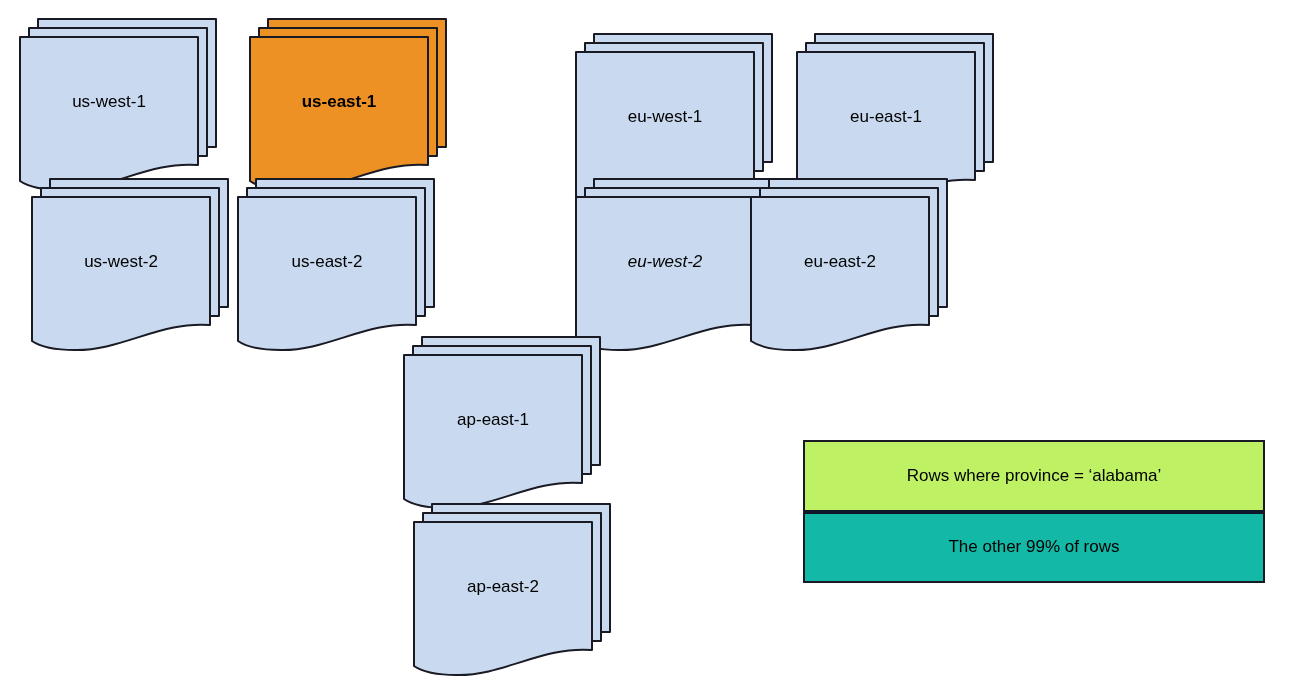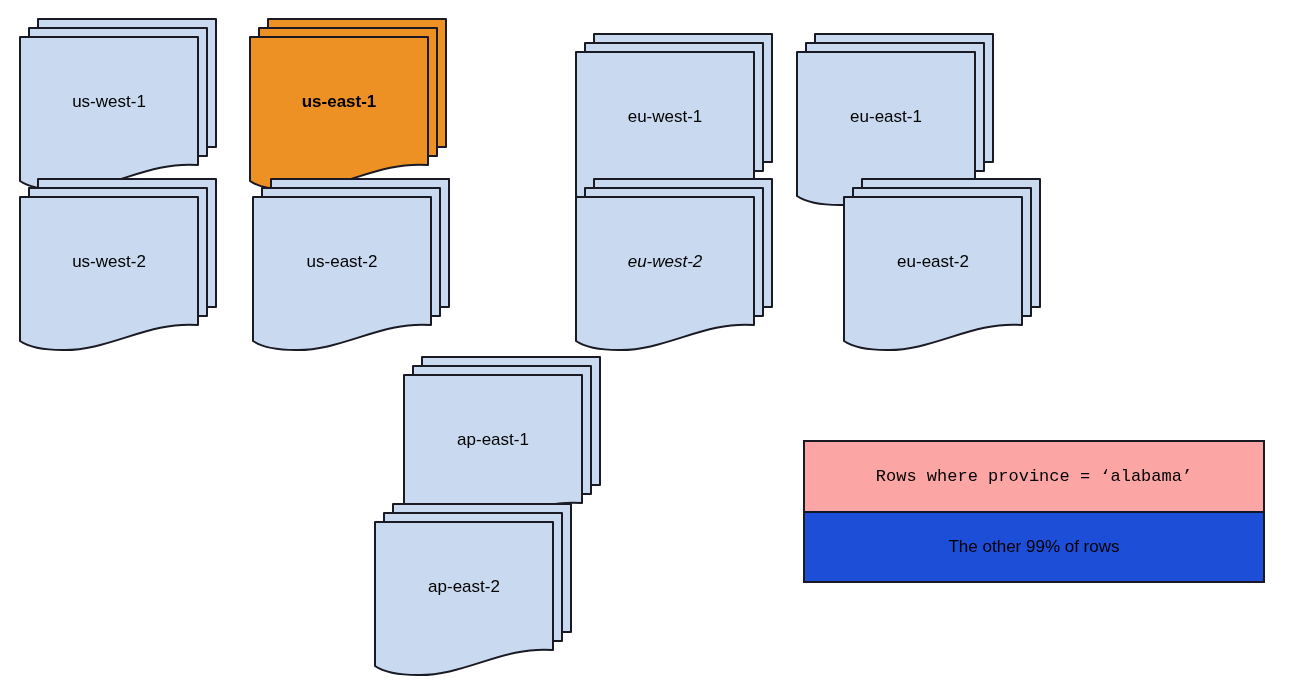--- a/index.html
+++ b/index.html
@@ -53,26 +53,25 @@
   .legend-row {
     flex: 1 1 0;
     display: flex;
     align-items: center;
     justify-content: center;
     font-size: 17px;
     color: #000000;
     box-sizing: border-box;
   }
   .legend-row.blue {
-    background: #fca5a5;
-    border-bottom: 2px solid #0f172a;
-    font-family: Liberation Mono, monospace;
+    background: #bef264;
+    border-bottom: 4px solid #0f172a;
   }
   .legend-row.orange {
-    background: #1d4ed8;
+    background: #14b8a6;
   }
 </style>
 </head>
 <body>
 
 <div id="canvas">
 
   <div id="stacks-layer">
       <div class="doc-stack" style="left: 18px; top: 17px;">
         <svg width="202" height="174" viewBox="-2 -2 202 174">
@@ -99,61 +98,61 @@
         </svg>
       </div>
       <div class="doc-stack" style="left: 795px; top: 32px;">
         <svg width="202" height="174" viewBox="-2 -2 202 174">
           <path class="sheet" d="M 18 0 L 196 0 L 196 128 L 18 128 Z" fill="#c9daf0"></path>
           <path class="sheet" d="M 9 9 L 187 9 L 187 137 L 9 137 Z" fill="#c9daf0"></path>
           <path class="sheet" d="M 0 18 L 178 18 L 178 146 C 128.16 142, 89 172, 42.72 171 C 21.36 171, 7.12 167, 0 162 Z" fill="#c9daf0"></path>
           <text class="doc-label" x="89" y="84">eu-east-1</text>
         </svg>
       </div>
-      <div class="doc-stack" style="left: 18px; top: 177px;">
+      <div class="doc-stack" style="left: 30px; top: 177px;">
         <svg width="202" height="174" viewBox="-2 -2 202 174">
           <path class="sheet" d="M 18 0 L 196 0 L 196 128 L 18 128 Z" fill="#c9daf0"></path>
           <path class="sheet" d="M 9 9 L 187 9 L 187 137 L 9 137 Z" fill="#c9daf0"></path>
           <path class="sheet" d="M 0 18 L 178 18 L 178 146 C 128.16 142, 89 172, 42.72 171 C 21.36 171, 7.12 167, 0 162 Z" fill="#c9daf0"></path>
           <text class="doc-label" x="89" y="84">us-west-2</text>
         </svg>
       </div>
-      <div class="doc-stack" style="left: 251px; top: 177px;">
+      <div class="doc-stack" style="left: 236px; top: 177px;">
         <svg width="202" height="174" viewBox="-2 -2 202 174">
           <path class="sheet" d="M 18 0 L 196 0 L 196 128 L 18 128 Z" fill="#c9daf0"></path>
           <path class="sheet" d="M 9 9 L 187 9 L 187 137 L 9 137 Z" fill="#c9daf0"></path>
           <path class="sheet" d="M 0 18 L 178 18 L 178 146 C 128.16 142, 89 172, 42.72 171 C 21.36 171, 7.12 167, 0 162 Z" fill="#c9daf0"></path>
           <text class="doc-label" x="89" y="84">us-east-2</text>
         </svg>
       </div>
       <div class="doc-stack" style="left: 574px; top: 177px; font-style: italic;">
         <svg width="202" height="174" viewBox="-2 -2 202 174">
           <path class="sheet" d="M 18 0 L 196 0 L 196 128 L 18 128 Z" fill="#c9daf0"></path>
           <path class="sheet" d="M 9 9 L 187 9 L 187 137 L 9 137 Z" fill="#c9daf0"></path>
           <path class="sheet" d="M 0 18 L 178 18 L 178 146 C 128.16 142, 89 172, 42.72 171 C 21.36 171, 7.12 167, 0 162 Z" fill="#c9daf0"></path>
           <text class="doc-label" x="89" y="84">eu-west-2</text>
         </svg>
       </div>
-      <div class="doc-stack" style="left: 842px; top: 177px;">
+      <div class="doc-stack" style="left: 749px; top: 177px;">
         <svg width="202" height="174" viewBox="-2 -2 202 174">
           <path class="sheet" d="M 18 0 L 196 0 L 196 128 L 18 128 Z" fill="#c9daf0"></path>
           <path class="sheet" d="M 9 9 L 187 9 L 187 137 L 9 137 Z" fill="#c9daf0"></path>
           <path class="sheet" d="M 0 18 L 178 18 L 178 146 C 128.16 142, 89 172, 42.72 171 C 21.36 171, 7.12 167, 0 162 Z" fill="#c9daf0"></path>
           <text class="doc-label" x="89" y="84">eu-east-2</text>
         </svg>
       </div>
-      <div class="doc-stack" style="left: 402px; top: 355px;">
+      <div class="doc-stack" style="left: 402px; top: 335px;">
         <svg width="202" height="174" viewBox="-2 -2 202 174">
           <path class="sheet" d="M 18 0 L 196 0 L 196 128 L 18 128 Z" fill="#c9daf0"></path>
           <path class="sheet" d="M 9 9 L 187 9 L 187 137 L 9 137 Z" fill="#c9daf0"></path>
           <path class="sheet" d="M 0 18 L 178 18 L 178 146 C 128.16 142, 89 172, 42.72 171 C 21.36 171, 7.12 167, 0 162 Z" fill="#c9daf0"></path>
           <text class="doc-label" x="89" y="84">ap-east-1</text>
         </svg>
       </div>
-      <div class="doc-stack" style="left: 373px; top: 502px;">
+      <div class="doc-stack" style="left: 412px; top: 502px;">
         <svg width="202" height="174" viewBox="-2 -2 202 174">
           <path class="sheet" d="M 18 0 L 196 0 L 196 128 L 18 128 Z" fill="#c9daf0"></path>
           <path class="sheet" d="M 9 9 L 187 9 L 187 137 L 9 137 Z" fill="#c9daf0"></path>
           <path class="sheet" d="M 0 18 L 178 18 L 178 146 C 128.16 142, 89 172, 42.72 171 C 21.36 171, 7.12 167, 0 162 Z" fill="#c9daf0"></path>
           <text class="doc-label" x="89" y="84">ap-east-2</text>
         </svg>
       </div>
     </div>
 
   <div id="legend">

